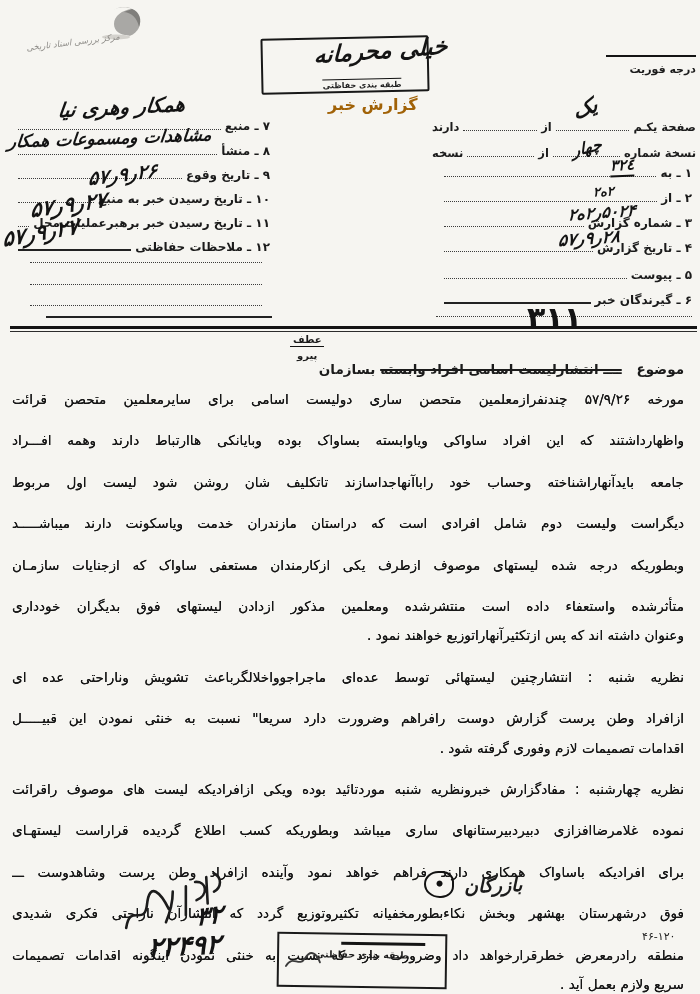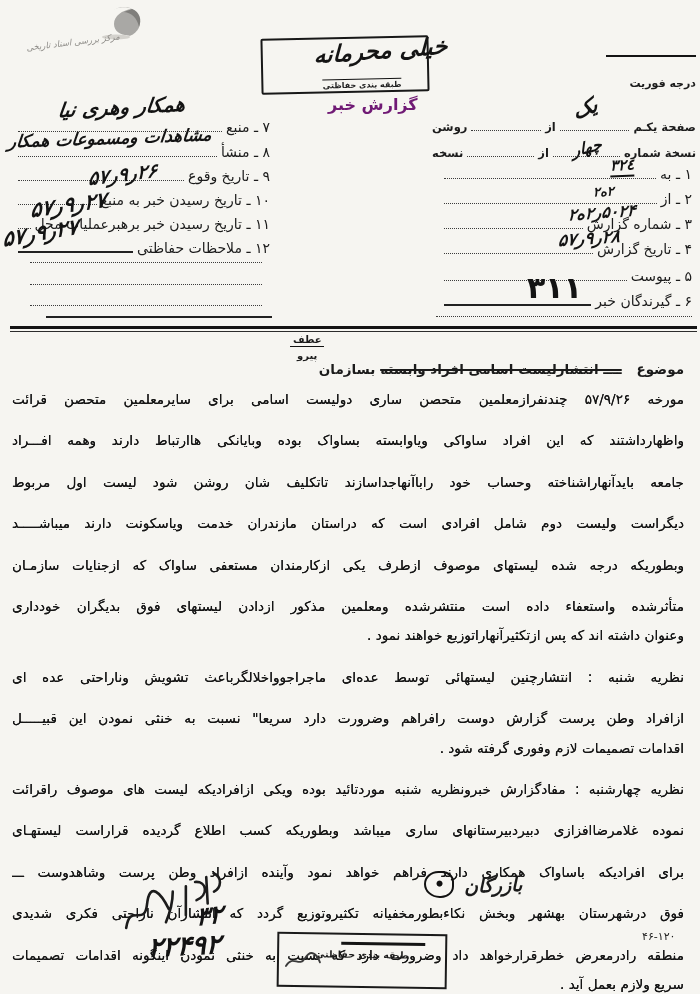--- a/index.html
+++ b/index.html
@@ -25,48 +25,48 @@
     position:absolute;left:-20px;top:1px;width:205px;
     font-size:23px;font-weight:bold;font-style:italic;
     transform:rotate(-3deg) skewX(-6deg);white-space:nowrap;color:#141414;
   }
   .stamp-small{
     position:absolute;bottom:1px;right:26px;font-size:8px;font-weight:bold;
     letter-spacing:.5px;color:#222;border-top:1.5px solid #111;padding-top:1px;
   }
   .report-title{
     position:absolute;left:328px;top:95px;font-size:16px;font-weight:bold;
-    letter-spacing:1px;color:#701a75;
+    letter-spacing:1px;color:#a16207;
   }
   
   .urgency{
     position:absolute;right:4px;top:55px;width:90px;border-top:2px solid #141414;
-    padding-top:20px;text-align:right;font-size:11px;font-weight:bold;
+    padding-top:6px;text-align:right;font-size:11px;font-weight:bold;
   }
   
   .pcrow{
     position:absolute;right:4px;width:264px;display:flex;align-items:flex-end;
     font-size:11.5px;font-weight:bold;
   }
   .pcrow .leader{flex:1;border-bottom:1.6px dotted #3c3c3c;margin:0 4px 3px 4px;height:0;}
   
   .frow{
     position:absolute;display:flex;align-items:flex-end;
-    font-size:14px;font-weight:normal;text-align:right;
+    font-size:12px;font-weight:bold;text-align:right;
   }
   .flbl{white-space:nowrap;}
   .leader{flex:1;border-bottom:1.6px dotted #3c3c3c;margin:0 4px 3px 4px;height:0;}
   .leader.solid{border-bottom:2px solid #222;}
   
   .hw{
     position:absolute;font-style:italic;font-weight:bold;color:#131313;
     white-space:nowrap;transform-origin:center;
   }
   .hw.u{border-bottom:2.2px solid #111;padding-bottom:1px;}
-  .hw.big{font-style:normal;font-size:30px;letter-spacing:8px;}
+  .hw.big{font-style:normal;font-size:30px;letter-spacing:8px;margin-top:30px;}
   
   .dotline{position:absolute;height:0;border-bottom:1.7px dotted #3c3c3c;}
   .solidline{position:absolute;height:0;border-bottom:2px solid #222;}
   .rule-double{
     position:absolute;left:10px;right:3px;top:326px;height:2px;
     border-top:3px solid #141414;border-bottom:1.5px solid #2c2c2c;
   }
   
   .subject{position:absolute;right:16px;top:341px;font-size:13.5px;font-weight:bold;margin-top:20px;}
   .subject .lbl{margin-left:10px;}
@@ -126,21 +126,21 @@
   </div>
   <div class="report-title">گزارش خبر</div>
 
   <div class="urgency">درجه فوریت</div>
 
   <div class="pcrow" style="top:120px">
     <span>صفحة يكـم</span>
     <span class="leader"></span>
     <span>از</span>
     <span class="leader"></span>
-    <span>روشن</span>
+    <span>دارند</span>
   </div>
   <div class="pcrow" style="top:146px">
     <span>نسخة شماره</span>
     <span class="leader"></span>
     <span>از</span>
     <span class="leader"></span>
     <span>نسخه</span>
   </div>
   <div class="hw" style="right:102px;top:96px;font-size:21px;transform:rotate(-20deg) skewX(-10deg)">یک</div>
   <div class="hw" style="right:98px;top:138px;font-size:16px;transform:rotate(-14deg) skewX(-8deg)">چهار</div>

